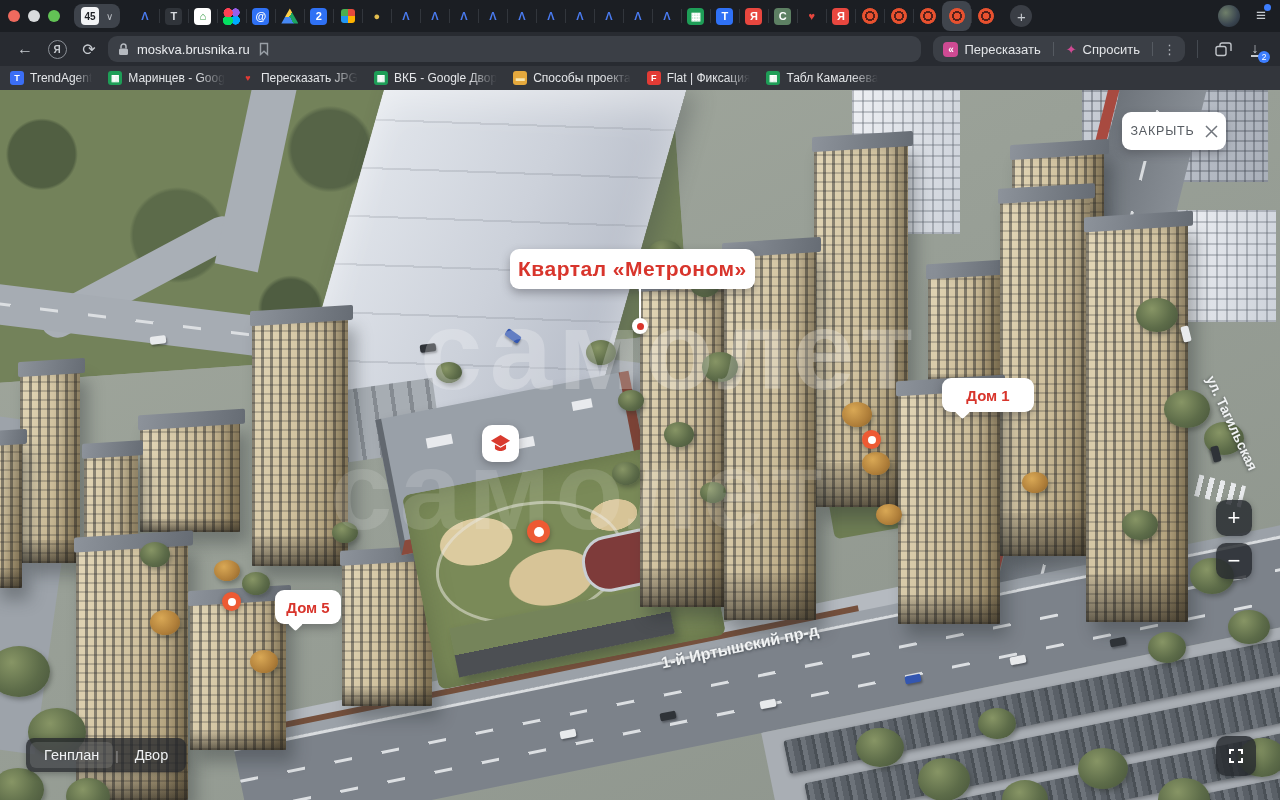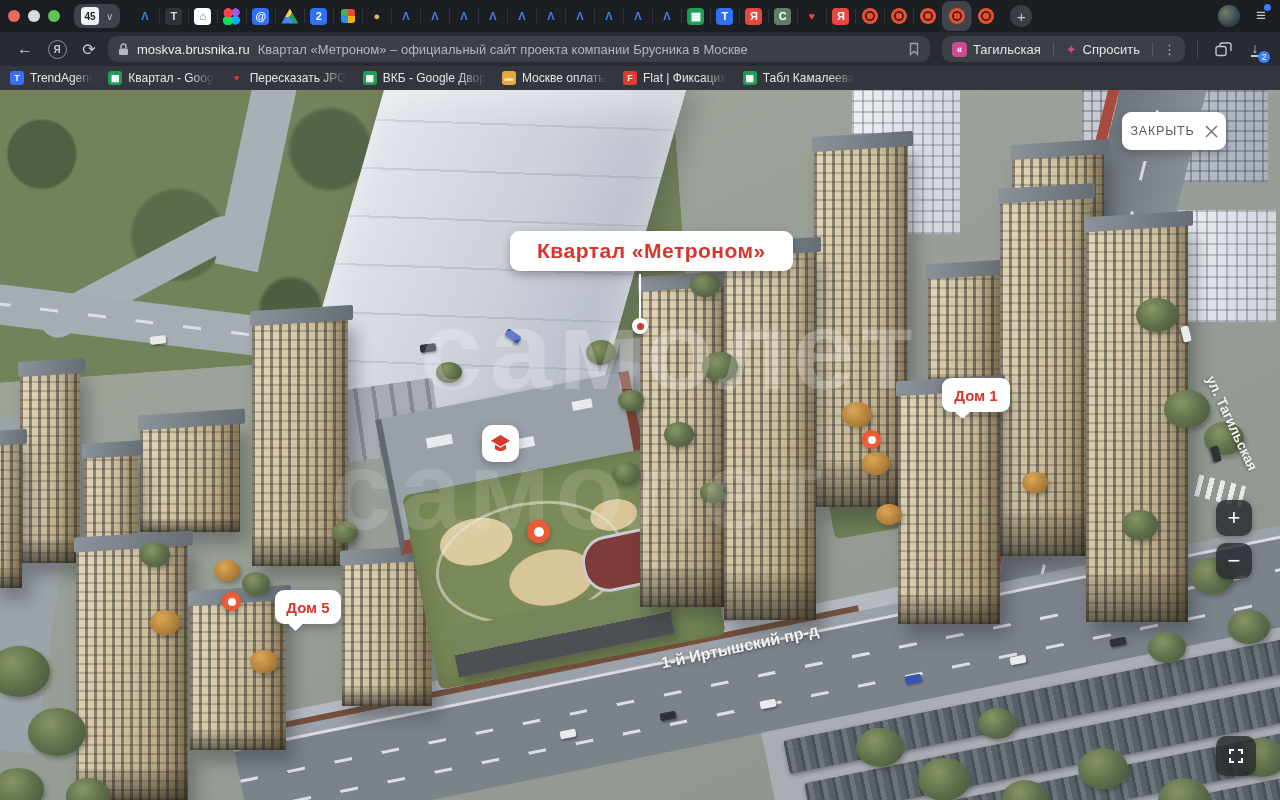--- a/index.html
+++ b/index.html
@@ -179,29 +179,28 @@
   <span class="tbtn">
       <span class="ya-circle">Я</span>
     </span>
   <span class="tbtn">⟳</span>
   <div id="addr">
     <svg width="11" height="13" viewBox="0 0 11 13">
         <rect x="1" y="5.5" width="9" height="6.5" rx="1.5" fill="#b6bac0"></rect>
         <path d="M3 5.5V3.5a2.5 2.5 0 0 1 5 0v2" stroke="#b6bac0" stroke-width="1.5" fill="none"></path>
       </svg>
     <span class="url">moskva.brusnika.ru</span>
-    <span class="ptitle">Квартал «Метроном» – официальный сайт проекта компании Брусника в Москве</span>
     <svg width="12" height="14" viewBox="0 0 12 14">
         <path d="M2.5 1.5h7v11L6 9.3 2.5 12.5z" fill="none" stroke="#9aa0a7" stroke-width="1.4"></path>
       </svg>
   </div>
   <div id="gpt-pill">
     <span class="seg">
         <span class="retell-ic">«</span>
-        <span>Тагильская</span>
+        <span>Пересказать</span>
       </span>
     <span class="vd"></span>
     <span class="seg">
         <span class="ask-ic">✦</span>
         <span>Спросить</span>
       </span>
     <span class="vd"></span>
     <span class="dots">⋮</span>
   </div>
   <div id="tb-sep"></div>
@@ -217,33 +216,33 @@
   </div>
 </div>
 
 <div id="bookmarks">
     <div class="bm">
       <span class="fav" style="color: rgb(255, 255, 255); background: rgb(59, 110, 245);">T</span>
       <span class="lbl">TrendAgent</span>
     </div>
     <div class="bm">
       <span class="fav" style="color: rgb(255, 255, 255); background: rgb(30, 158, 87);">▦</span>
-      <span class="lbl">Квартал - Goog</span>
+      <span class="lbl">Маринцев - Goog</span>
     </div>
     <div class="bm">
       <span class="fav" style="color: rgb(226, 59, 53); background: transparent;">♥</span>
       <span class="lbl">Пересказать JPG</span>
     </div>
     <div class="bm">
       <span class="fav" style="color: rgb(255, 255, 255); background: rgb(30, 158, 87);">▦</span>
       <span class="lbl">ВКБ - Google Двор</span>
     </div>
     <div class="bm">
       <span class="fav" style="color: rgb(247, 230, 176); background: rgb(229, 169, 61);">▬</span>
-      <span class="lbl">Москве оплаты</span>
+      <span class="lbl">Способы проекта</span>
     </div>
     <div class="bm">
       <span class="fav" style="color: rgb(255, 255, 255); background: rgb(226, 59, 53);">F</span>
       <span class="lbl">Flat | Фиксация</span>
     </div>
     <div class="bm">
       <span class="fav" style="color: rgb(255, 255, 255); background: rgb(30, 158, 87);">▦</span>
       <span class="lbl">Табл Камалеева</span>
     </div>
   </div>
@@ -322,29 +321,29 @@
   <div class="tw" style="left:1000px;top:104px;width:90px;height:362px"></div>
   <div class="tw" style="left:1086px;top:132px;width:102px;height:400px"></div>
   <div class="tw" style="left:898px;top:296px;width:102px;height:238px"></div>
 
   <div class="wm" style="left:420px;top:196px;font-size:112px">самолет</div>
   <div class="wm" style="left:330px;top:336px;font-size:112px;color:rgba(255,255,255,.13)">самолет</div>
 
   <div class="street" style="left:610px;top:548px;width:260px;font-size:16px;transform:rotate(-12deg)">1-й Иртышский пр-д</div>
   <div class="street" style="left:1157px;top:325px;width:150px;font-size:14px;transform:rotate(65deg)">ул. Тагильская</div>
 
-  <div class="bubble ui" style="left:510px;top:141px;padding:8px 27px;font-size:21px;letter-spacing:.5px">
+  <div class="bubble ui" style="left:510px;top:159px;padding:8px 8px;font-size:21px;letter-spacing:.5px">
       <span>Квартал «Метроном»</span>
     </div>
   <div class="abs ui" style="left:639px;top:184px;width:2px;height:46px;background:#fff"></div>
   <div class="abs ui" style="left:632px;top:228px;width:16px;height:16px;border-radius:50%;background:#fff;box-shadow:0 2px 4px rgba(40,40,45,.4);display:flex;align-items:center;justify-content:center">
       <i style="width:7px;height:7px;border-radius:50%;background:#d8352c"></i>
     </div>
 
-  <div class="bubble tail" style="left:942px;top:288px;width:68px;height:34px;font-size:15px">
+  <div class="bubble tail" style="left:942px;top:288px;width:92px;height:34px;font-size:15px">
       <span>Дом 1</span>
     </div>
   <div class="marker" style="left:862px;top:340px;width:19px;height:19px">
       <i style="width:8px;height:8px"></i>
     </div>
   <div class="bubble tail" style="left:275px;top:500px;width:66px;height:34px;font-size:15px">
       <span>Дом 5</span>
     </div>
   <div class="marker" style="left:222px;top:502px;width:19px;height:19px">
       <i style="width:8px;height:8px"></i>
@@ -363,20 +362,25 @@
   <div class="abs ui" style="left:1122px;top:22px;width:104px;height:38px;background:#fff;border-radius:9px;display:flex;align-items:center;justify-content:center;gap:10px;box-shadow:0 4px 10px rgba(40,40,45,.3)">
     <span style="font-size:12.5px;letter-spacing:.8px;color:#565b61">ЗАКРЫТЬ</span>
     <svg width="13" height="13" viewBox="0 0 13 13">
         <path d="M1 1l11 11M12 1L1 12" stroke="#70757c" stroke-width="1.5"></path>
       </svg>
   </div>
 
   <div class="ctl" style="left:1216px;top:410px;width:36px;height:36px;font-size:22px">+</div>
   <div class="ctl" style="left:1216px;top:453px;width:36px;height:36px;font-size:22px">−</div>
 
+  <div class="abs ui" style="left:26px;top:648px;height:34px;background:rgba(36,39,44,.78);border-radius:8px;display:inline-flex;align-items:center;padding:0 4px;box-shadow:0 2px 6px rgba(20,22,25,.3)">
+    <span style="background:rgba(255,255,255,.12);border-radius:6px;height:26px;display:flex;align-items:center;padding:0 14px;color:#eef0f2;font-size:14.5px">Генплан</span>
+    <span style="color:rgba(255,255,255,.4);font-size:13px;margin:0 2px">|</span>
+    <span style="height:26px;display:flex;align-items:center;padding:0 14px;color:#eef0f2;font-size:14.5px">Двор</span>
+  </div>
 
   <div class="ctl" style="left:1216px;top:646px;width:40px;height:40px">
     <svg width="16" height="16" viewBox="0 0 16 16">
         <path d="M2 6V2h4M10 2h4v4M14 10v4h-4M6 14H2v-4" stroke="#fff" stroke-width="2" fill="none"></path>
       </svg>
   </div>
 <div class="tree" style="left: 648px; top: 150px; width: 34px; height: 27.88px;"></div>
     <div class="tree" style="left: 690px; top: 182px; width: 30px; height: 24.6px;"></div>
     <div class="tree" style="left: 702px; top: 262px; width: 36px; height: 29.52px;"></div>
     <div class="tree" style="left: 664px; top: 332px; width: 30px; height: 24.6px;"></div>

